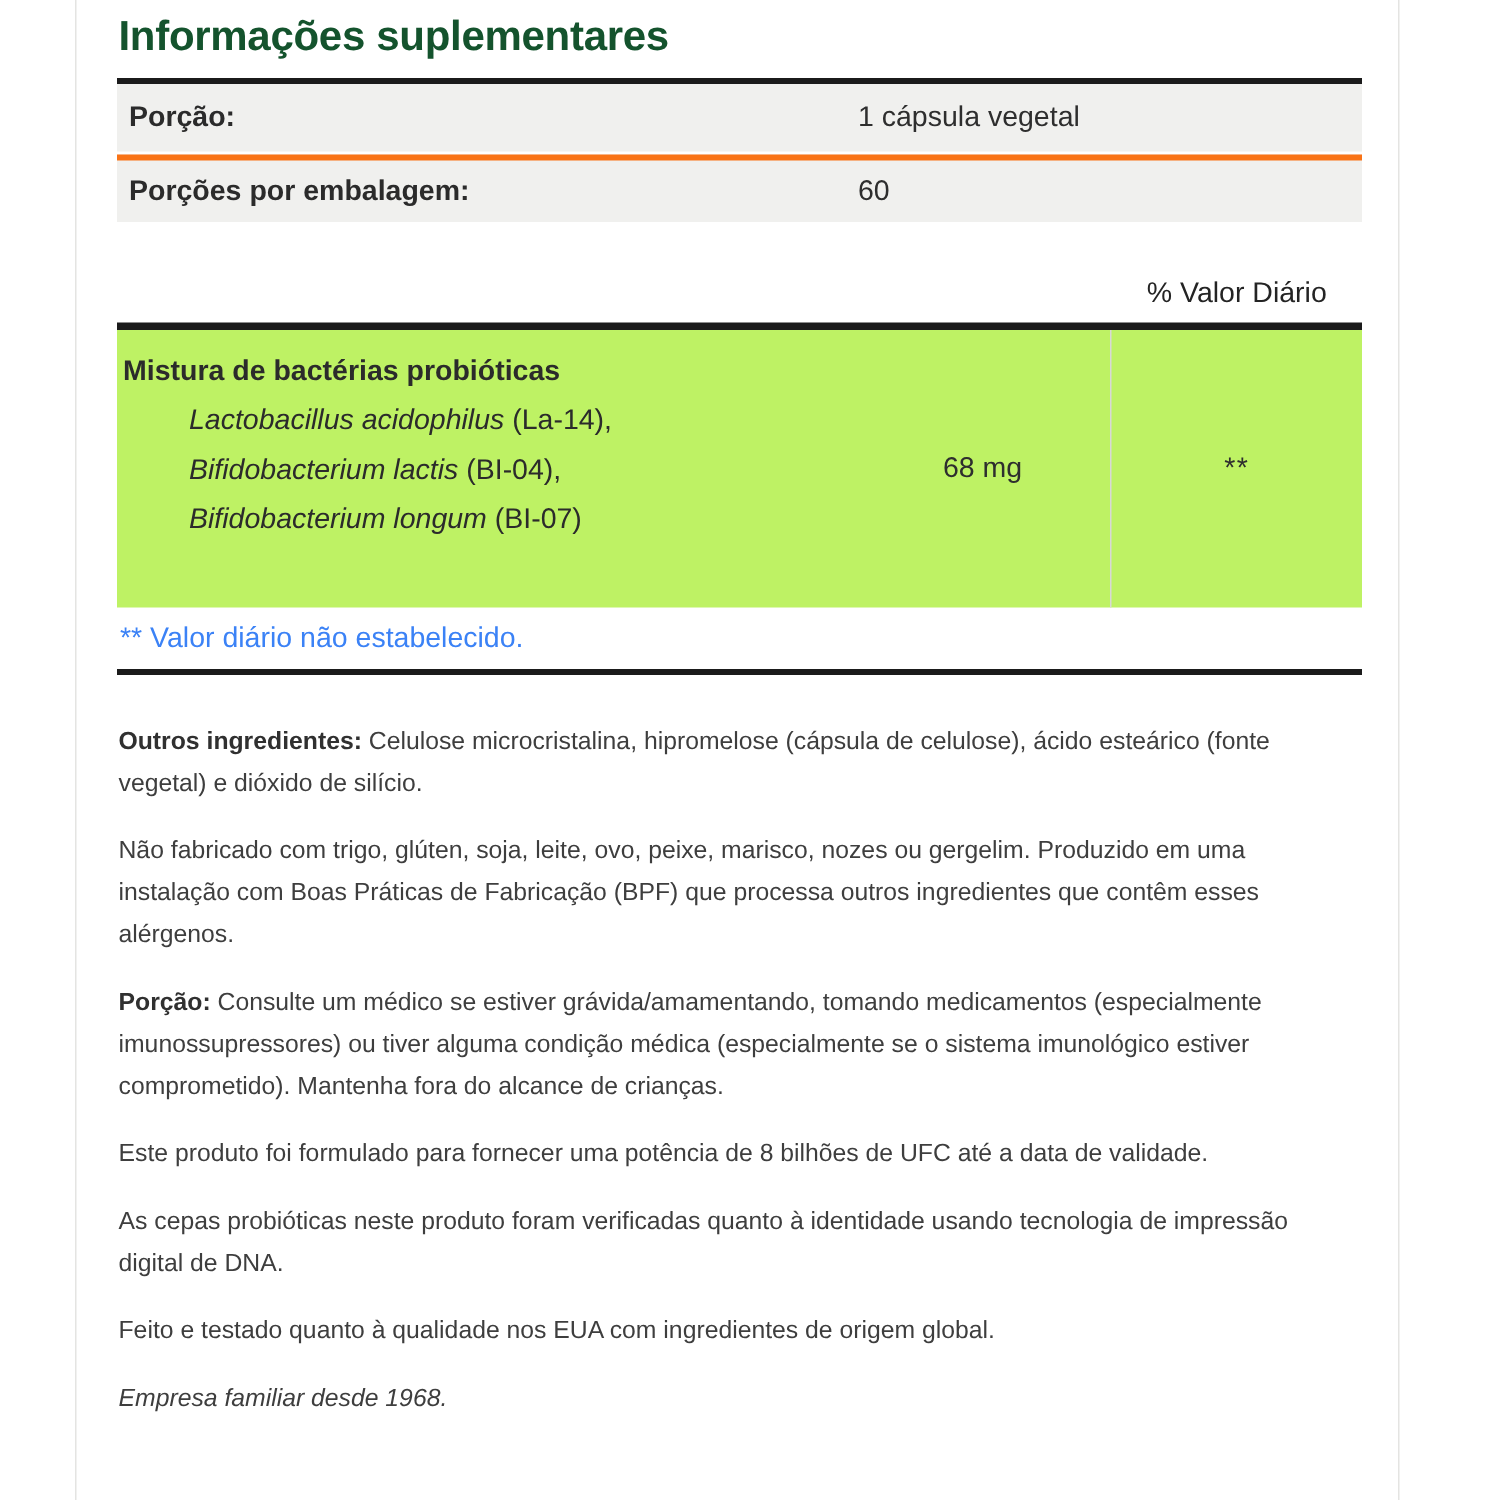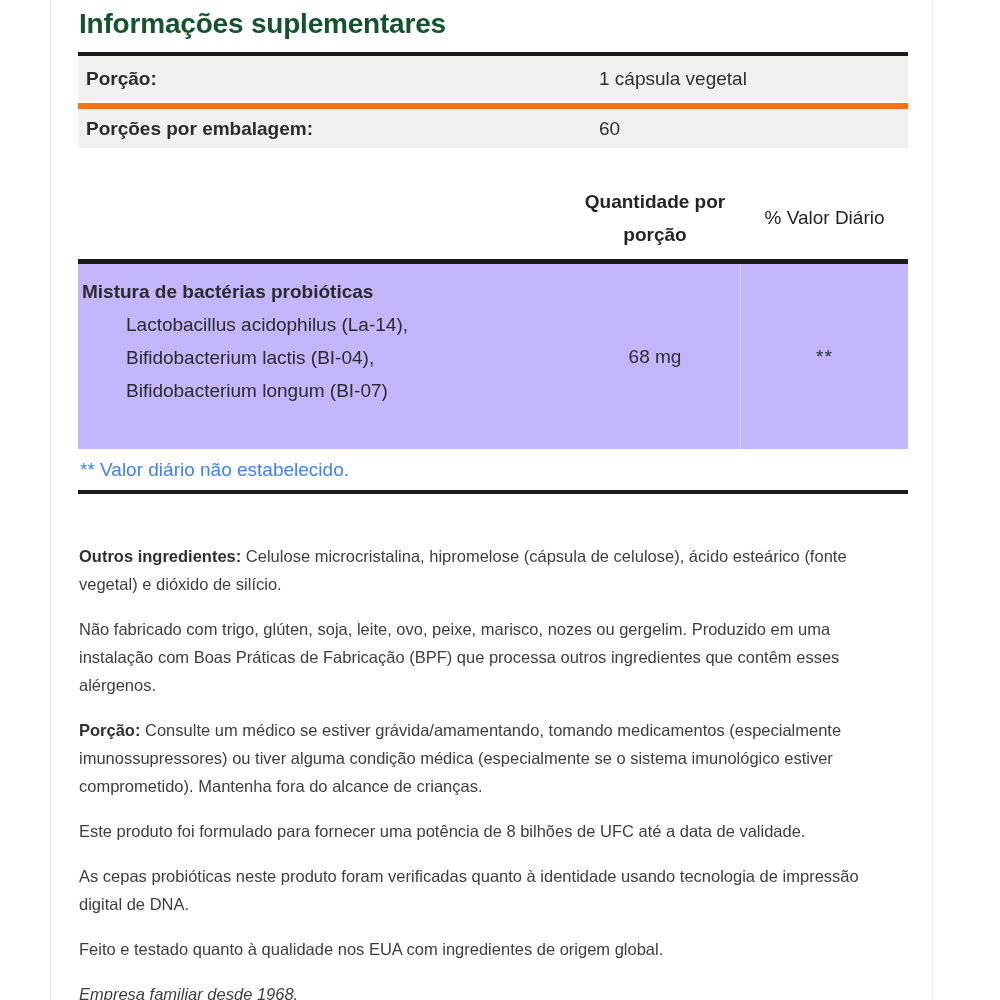--- a/index.html
+++ b/index.html
@@ -34,24 +34,24 @@
   
   .serving-row {
     position: relative;
     height: 45px;
     background: #f0f0ee;
     display: flex;
     align-items: center;
     padding-left: 8px;
     text-align: right;
   }
-  .serving-row + .serving-row { border-top: 6px solid #f97316; margin-top: 2px; }
+  .serving-row + .serving-row { border-top: 4px solid #f97316; margin-top: 2px; }
   .serving-label { font-weight: 700; font-size: 19px; color: #2b2b2b; }
   .serving-value {
-    position: absolute; left: 521px;
+    position: absolute; left: 494px;
     font-weight: 400; font-size: 19px; color: #2e2e2e;
   }
 
   
   .facts-header {
     display: flex; align-items: center;
     margin-top: 37px; margin-bottom: 8px;
   }
   .fh-spacer { flex: 1; }
   .fh-amount {
@@ -60,45 +60,45 @@
   }
   .fh-gap { width: 1px; }
   .fh-dv {
     width: 167px; text-align: center;
     font-weight: 400; font-size: 19px; color: #242424;
   }
 
   
   .facts-row {
     display: flex;
-    background: #c4b5fd;
+    background: #bef264;
     min-height: 185px;
   }
   .fr-name { flex: 1; padding: 11px 0 11px 4px; }
   .fr-line { font-size: 19px; line-height: 33px; color: #2b2b2b; }
   .fr-line.bold { font-weight: 700; }
   .fr-line.indent { padding-left: 44px; }
-  .fr-line .sp-italic { }
+  .fr-line .sp-italic { font-style: italic; }
   .fr-amount {
     width: 170px; display: flex; align-items: center; justify-content: center;
     font-size: 19px; color: #2e2e2e;
   }
   .fr-divider { width: 1px; background: #d8d8d6; }
   .fr-dv {
     width: 167px; display: flex; align-items: center; justify-content: center;
     font-size: 19px; color: #2e2e2e; letter-spacing: 1px;
   }
 
   .footnote {
     margin: 10px 0 9px 2px;
     font-size: 19px; color: #3b82f6;
   }
 
   
-  .paras { margin-top: 48px; padding-left: 1px; }
+  .paras { margin-top: 30px; padding-left: 1px; }
   .paras p {
     font-size: 16.5px;
     line-height: 28px;
     color: #3e3e3e;
     margin-bottom: 17px;
     max-width: 822px;
   }
   .paras .lead { font-weight: 700; color: #303030; }
   .paras p.italic { font-style: italic; }
 </style>
@@ -115,21 +115,20 @@
     <span class="serving-label">Porção:</span>
     <span class="serving-value">1 cápsula vegetal</span>
   </div>
   <div class="serving-row">
     <span class="serving-label">Porções por embalagem:</span>
     <span class="serving-value">60</span>
   </div>
 
   <div class="facts-header">
     <span class="fh-spacer"></span>
-    <span class="fh-amount">Quantidade por porção</span>
     <span class="fh-gap"></span>
     <span class="fh-dv">% Valor Diário</span>
   </div>
 
   <div class="rule-thin" style="height:5px;"></div>
 
   <div class="facts-row">
     <div class="fr-name">
       <div class="fr-line bold">Mistura de bactérias probióticas</div>
       <div class="fr-line indent"><span class="sp-italic">Lactobacillus acidophilus</span><span> (La-14),</span></div>

